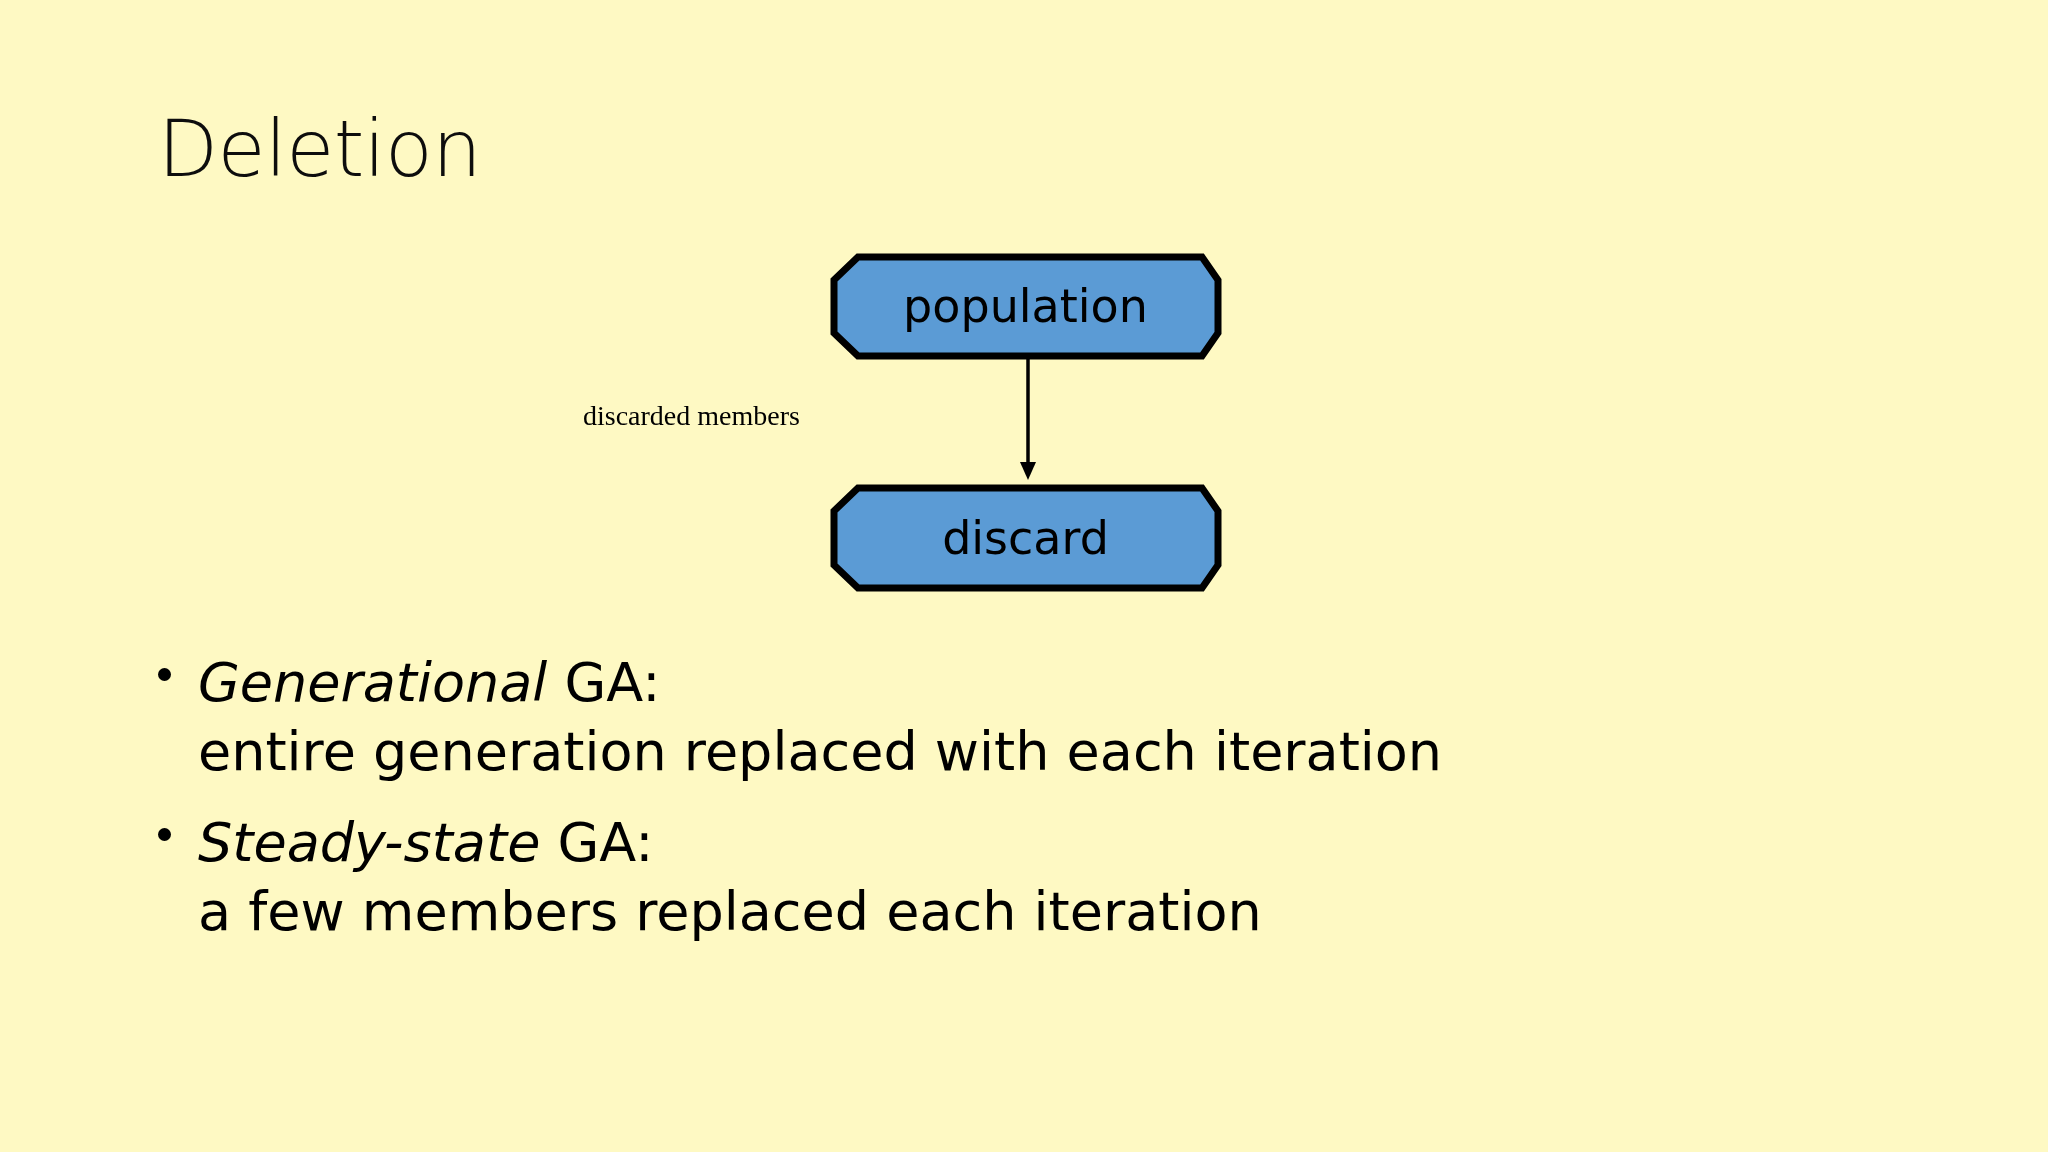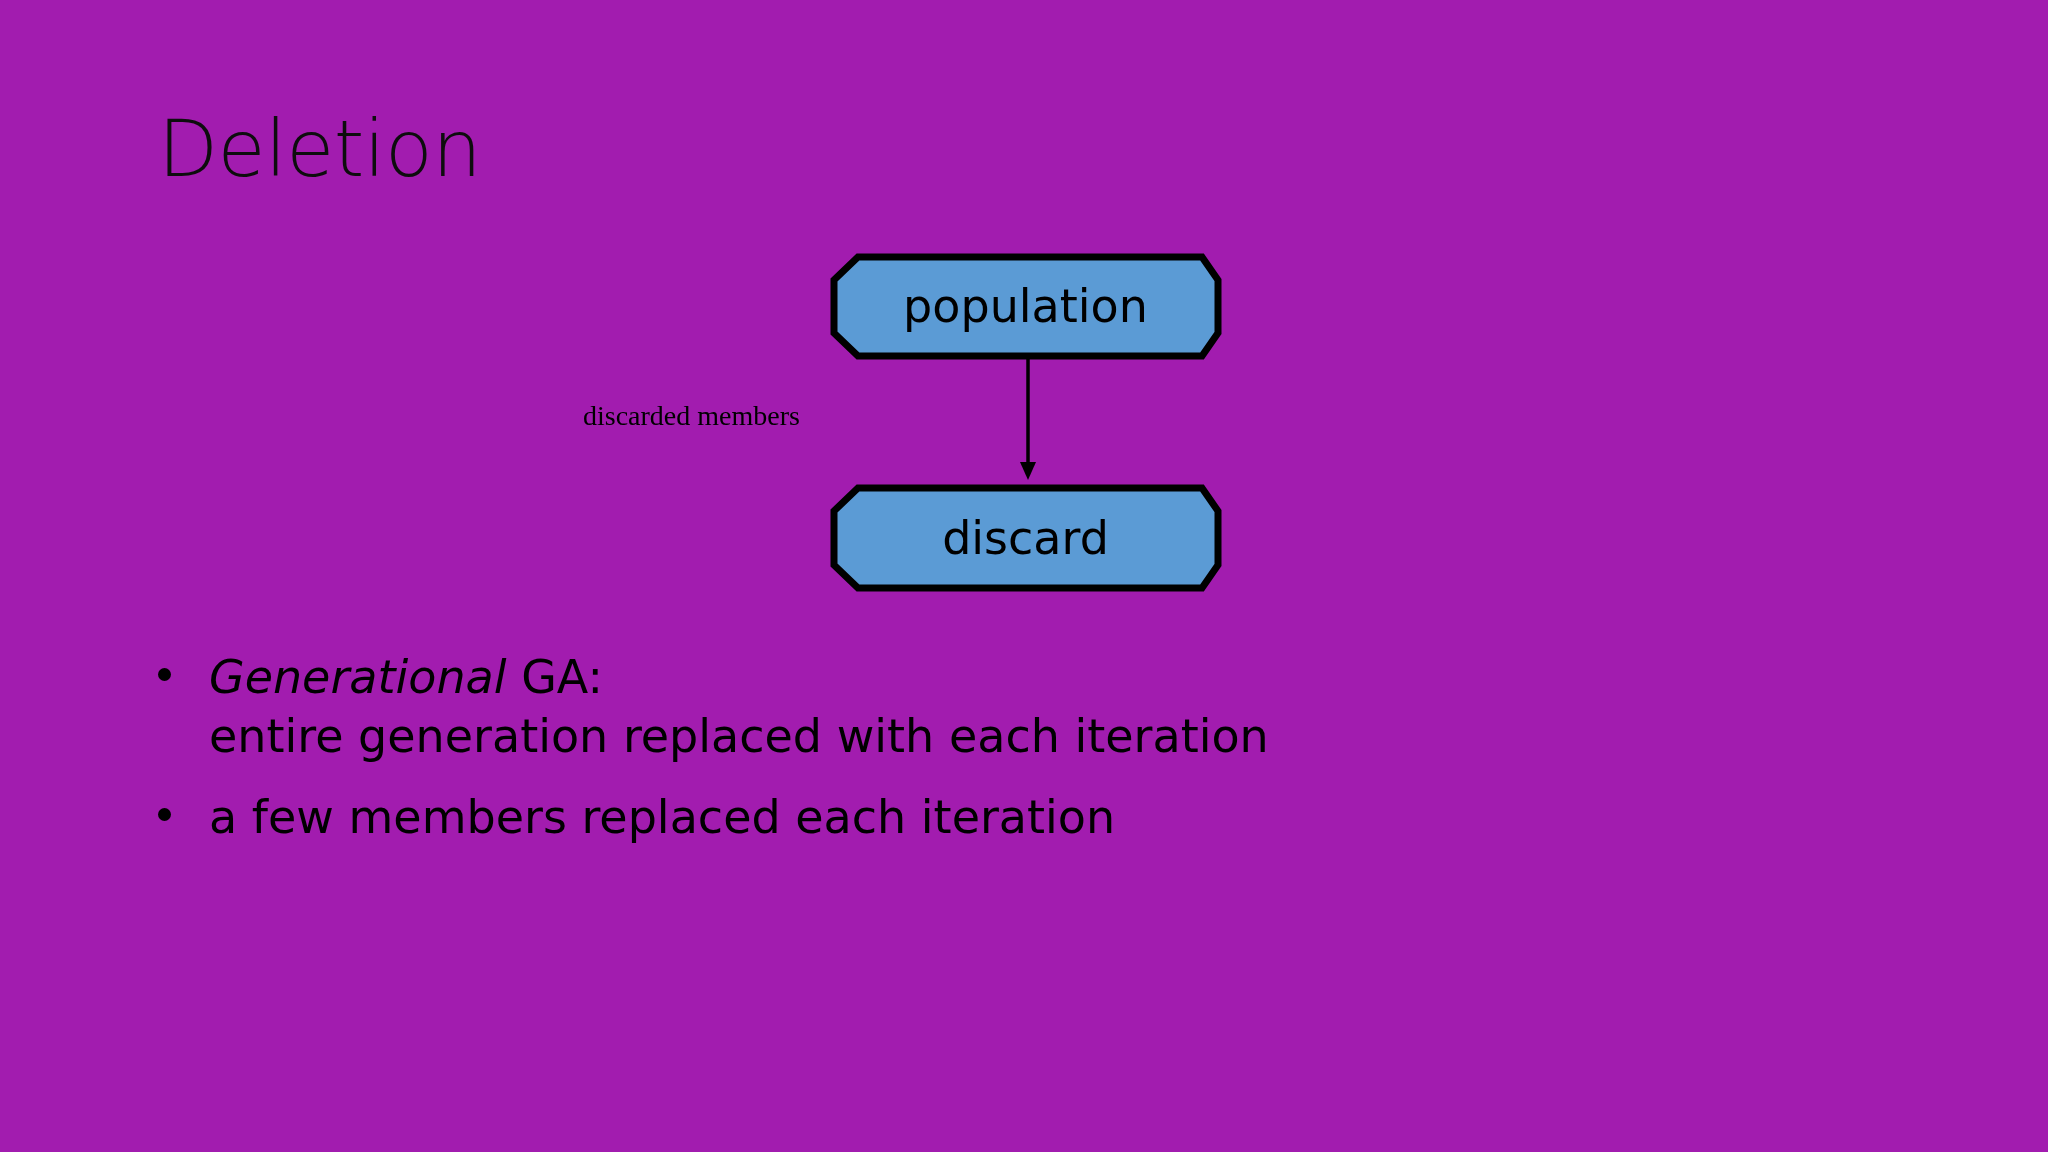--- a/index.html
+++ b/index.html
@@ -12,21 +12,21 @@
     height: 1152px;
     position: relative;
     overflow: hidden;
     font-family: "Liberation Sans", sans-serif;
     color: #000000;
   }
 
   .slide {
     position: absolute;
     inset: 0;
-    background: #a21caf;
+    background: #fef9c3;
   }
 
   
   .slide-title {
     position: absolute;
     left: 158px;
     top: 110px;
     font-family: "DejaVu Sans", sans-serif;
     font-weight: 300;
     font-size: 78px;
@@ -103,25 +103,24 @@
     left: 8px;
     top: 20px;
     width: 13px;
     height: 13px;
     border-radius: 50%;
     background: #000000;
   }
   .bullet-line {
     font-family: "DejaVu Sans", sans-serif;
     font-weight: 400;
-    font-size: 46px;
+    font-size: 54px;
     line-height: 1.28;
     color: #000000;
     white-space: nowrap;
-    margin-left: 11px;
   }
   .bullet-line em {
     font-style: italic;
   }
 </style>
 </head>
 <body>
 
 <div class="slide">
 
@@ -150,18 +149,21 @@
     <div class="bullet-item">
       <span class="bullet-marker"></span>
       <div class="bullet-line">
         <em>Generational</em><span> GA:</span>
       </div>
       <div class="bullet-line">entire generation replaced with each iteration</div>
     </div>
 
     <div class="bullet-item">
       <span class="bullet-marker"></span>
+      <div class="bullet-line">
+        <em>Steady-state</em><span> GA:</span>
+      </div>
       <div class="bullet-line">a few members replaced each iteration</div>
     </div>
 
   </div>
 
 </div>
 
 </body></html>

